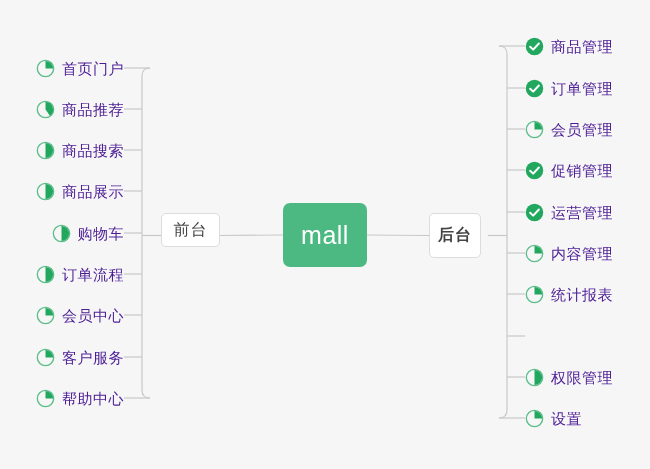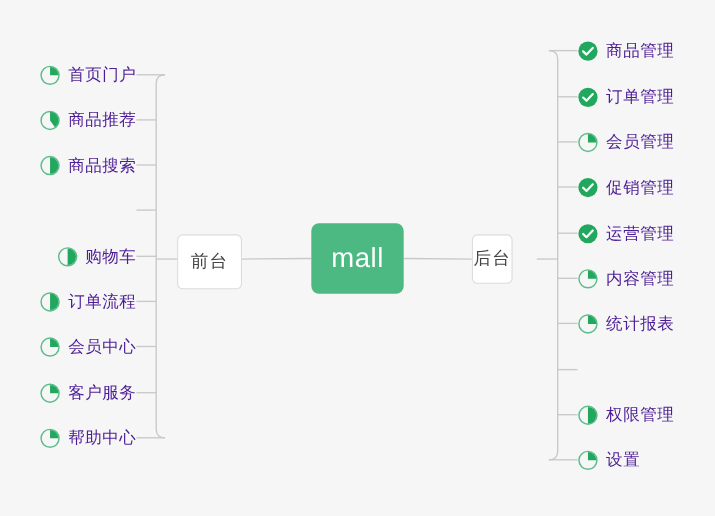--- a/index.html
+++ b/index.html
@@ -108,21 +108,21 @@
       <path d="M 507 88 L 525 88" fill="none" stroke="#c8c8c8" stroke-width="1.2"></path>
       <path d="M 507 129 L 525 129" fill="none" stroke="#c8c8c8" stroke-width="1.2"></path>
       <path d="M 507 170 L 525 170" fill="none" stroke="#c8c8c8" stroke-width="1.2"></path>
       <path d="M 507 212 L 525 212" fill="none" stroke="#c8c8c8" stroke-width="1.2"></path>
       <path d="M 507 253 L 525 253" fill="none" stroke="#c8c8c8" stroke-width="1.2"></path>
       <path d="M 507 294 L 525 294" fill="none" stroke="#c8c8c8" stroke-width="1.2"></path>
       <path d="M 507 336 L 525 336" fill="none" stroke="#c8c8c8" stroke-width="1.2"></path>
       <path d="M 507 377 L 525 377" fill="none" stroke="#c8c8c8" stroke-width="1.2"></path>
       <path d="M 499 418 L 525 418" fill="none" stroke="#c8c8c8" stroke-width="1.2"></path>
     </svg>
-<div class="branch-box" style="left: 161px; top: 213px; width: 59px; height: 50px;">
+<div class="branch-box" style="left: 161px; top: 213px; width: 59px; height: 34px;">
       <span>前台</span>
     </div>
     <div class="node-row left" style="top: 54px; right: 526px;">
       <svg viewBox="0 0 20 20" class="leaf-icon">
         <circle cx="10" cy="10" r="8.6" fill="none" stroke="#5bbd8a" stroke-width="1.4"></circle>
         <path d="M 10 10 L 10 2 A 8 8 0 0 1 18 10 Z" fill="#22a85e"></path>
       </svg>
       <span class="leaf-label">首页门户</span>
     </div>
     <div class="node-row left" style="top: 95px; right: 526px;">
@@ -132,20 +132,27 @@
       </svg>
       <span class="leaf-label">商品推荐</span>
     </div>
     <div class="node-row left" style="top: 136px; right: 526px;">
       <svg viewBox="0 0 20 20" class="leaf-icon">
         <circle cx="10" cy="10" r="8.6" fill="none" stroke="#5bbd8a" stroke-width="1.4"></circle>
         <path d="M 10 10 L 10 2 A 8 8 0 0 1 10.000000000000002 18 Z" fill="#22a85e"></path>
       </svg>
       <span class="leaf-label">商品搜索</span>
     </div>
+    <div class="node-row left" style="top: 177px; right: 526px;">
+      <svg viewBox="0 0 20 20" class="leaf-icon">
+        <circle cx="10" cy="10" r="8.6" fill="none" stroke="#5bbd8a" stroke-width="1.4"></circle>
+        <path d="M 10 10 L 10 2 A 8 8 0 0 1 10.000000000000002 18 Z" fill="#22a85e"></path>
+      </svg>
+      <span class="leaf-label">商品展示</span>
+    </div>
     <div class="node-row left" style="top: 219px; right: 526px;">
       <svg viewBox="0 0 20 20" class="leaf-icon">
         <circle cx="10" cy="10" r="8.6" fill="none" stroke="#5bbd8a" stroke-width="1.4"></circle>
         <path d="M 10 10 L 10 2 A 8 8 0 0 1 10.000000000000002 18 Z" fill="#22a85e"></path>
       </svg>
       <span class="leaf-label">购物车</span>
     </div>
     <div class="node-row left" style="top: 260px; right: 526px;">
       <svg viewBox="0 0 20 20" class="leaf-icon">
         <circle cx="10" cy="10" r="8.6" fill="none" stroke="#5bbd8a" stroke-width="1.4"></circle>
@@ -167,21 +174,21 @@
       </svg>
       <span class="leaf-label">客户服务</span>
     </div>
     <div class="node-row left" style="top: 384px; right: 526px;">
       <svg viewBox="0 0 20 20" class="leaf-icon">
         <circle cx="10" cy="10" r="8.6" fill="none" stroke="#5bbd8a" stroke-width="1.4"></circle>
         <path d="M 10 10 L 10 2 A 8 8 0 0 1 18 10 Z" fill="#22a85e"></path>
       </svg>
       <span class="leaf-label">帮助中心</span>
     </div>
-    <div class="branch-box" style="left: 429px; top: 213px; width: 37px; height: 45px;">
+    <div class="branch-box" style="left: 429px; top: 213px; width: 52px; height: 45px; font-weight: bold;">
       <span>后台</span>
     </div>
     <div class="node-row right" style="top: 32px; left: 525px;">
       <svg viewBox="0 0 20 20" class="leaf-icon">
         <circle cx="10" cy="10" r="9.2" fill="#22a85e"></circle>
         <path d="M 5.4 10.2 L 8.6 13.3 L 14.6 6.9" fill="none" stroke="#ffffff" stroke-width="2.1" stroke-linecap="round" stroke-linejoin="round"></path>
       </svg>
       <span class="leaf-label">商品管理</span>
     </div>
     <div class="node-row right" style="top: 74px; left: 525px;">

